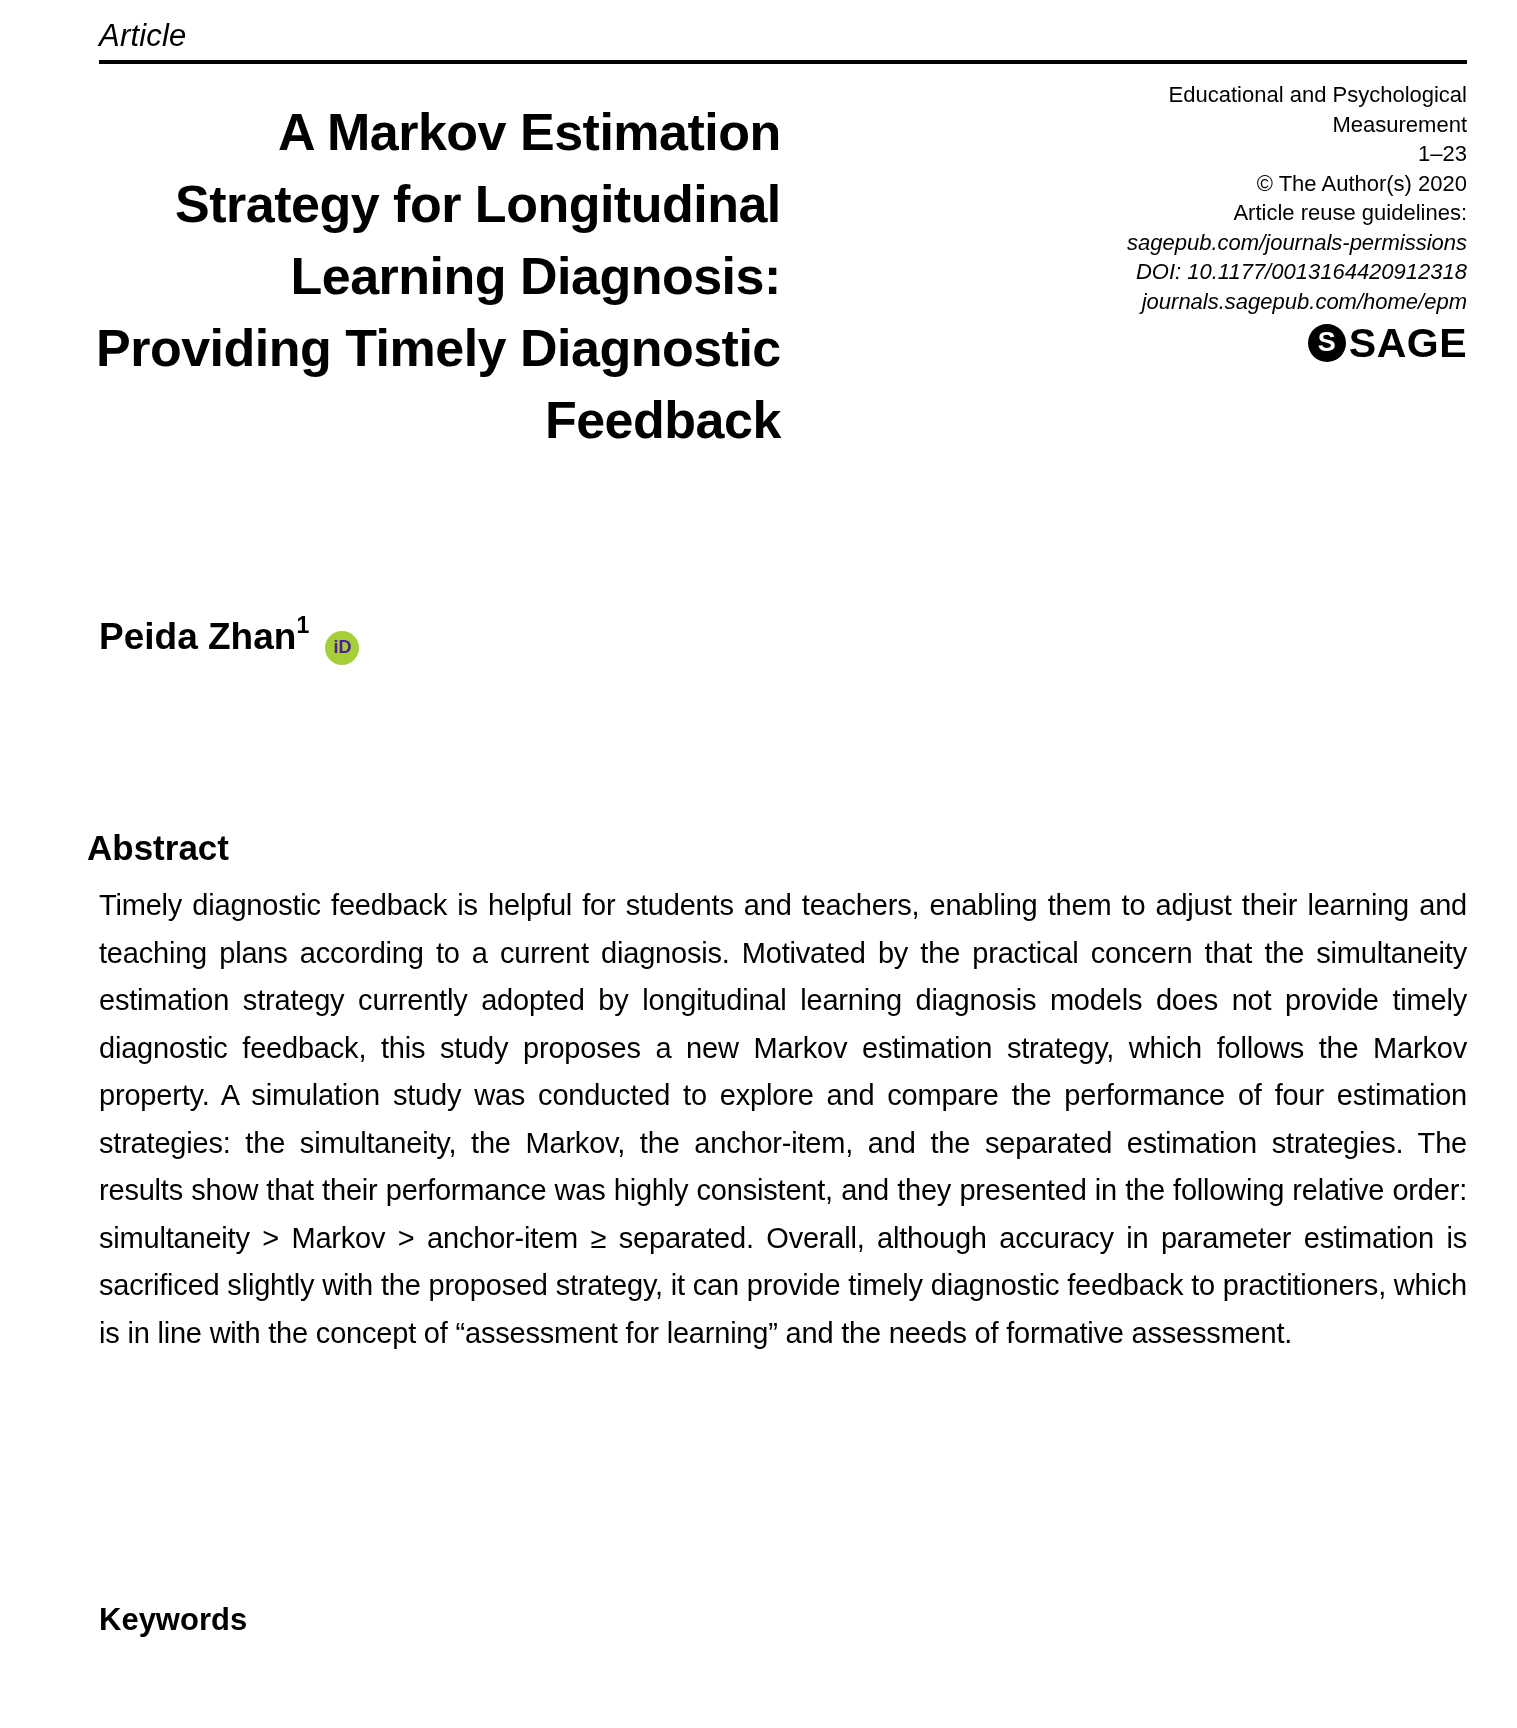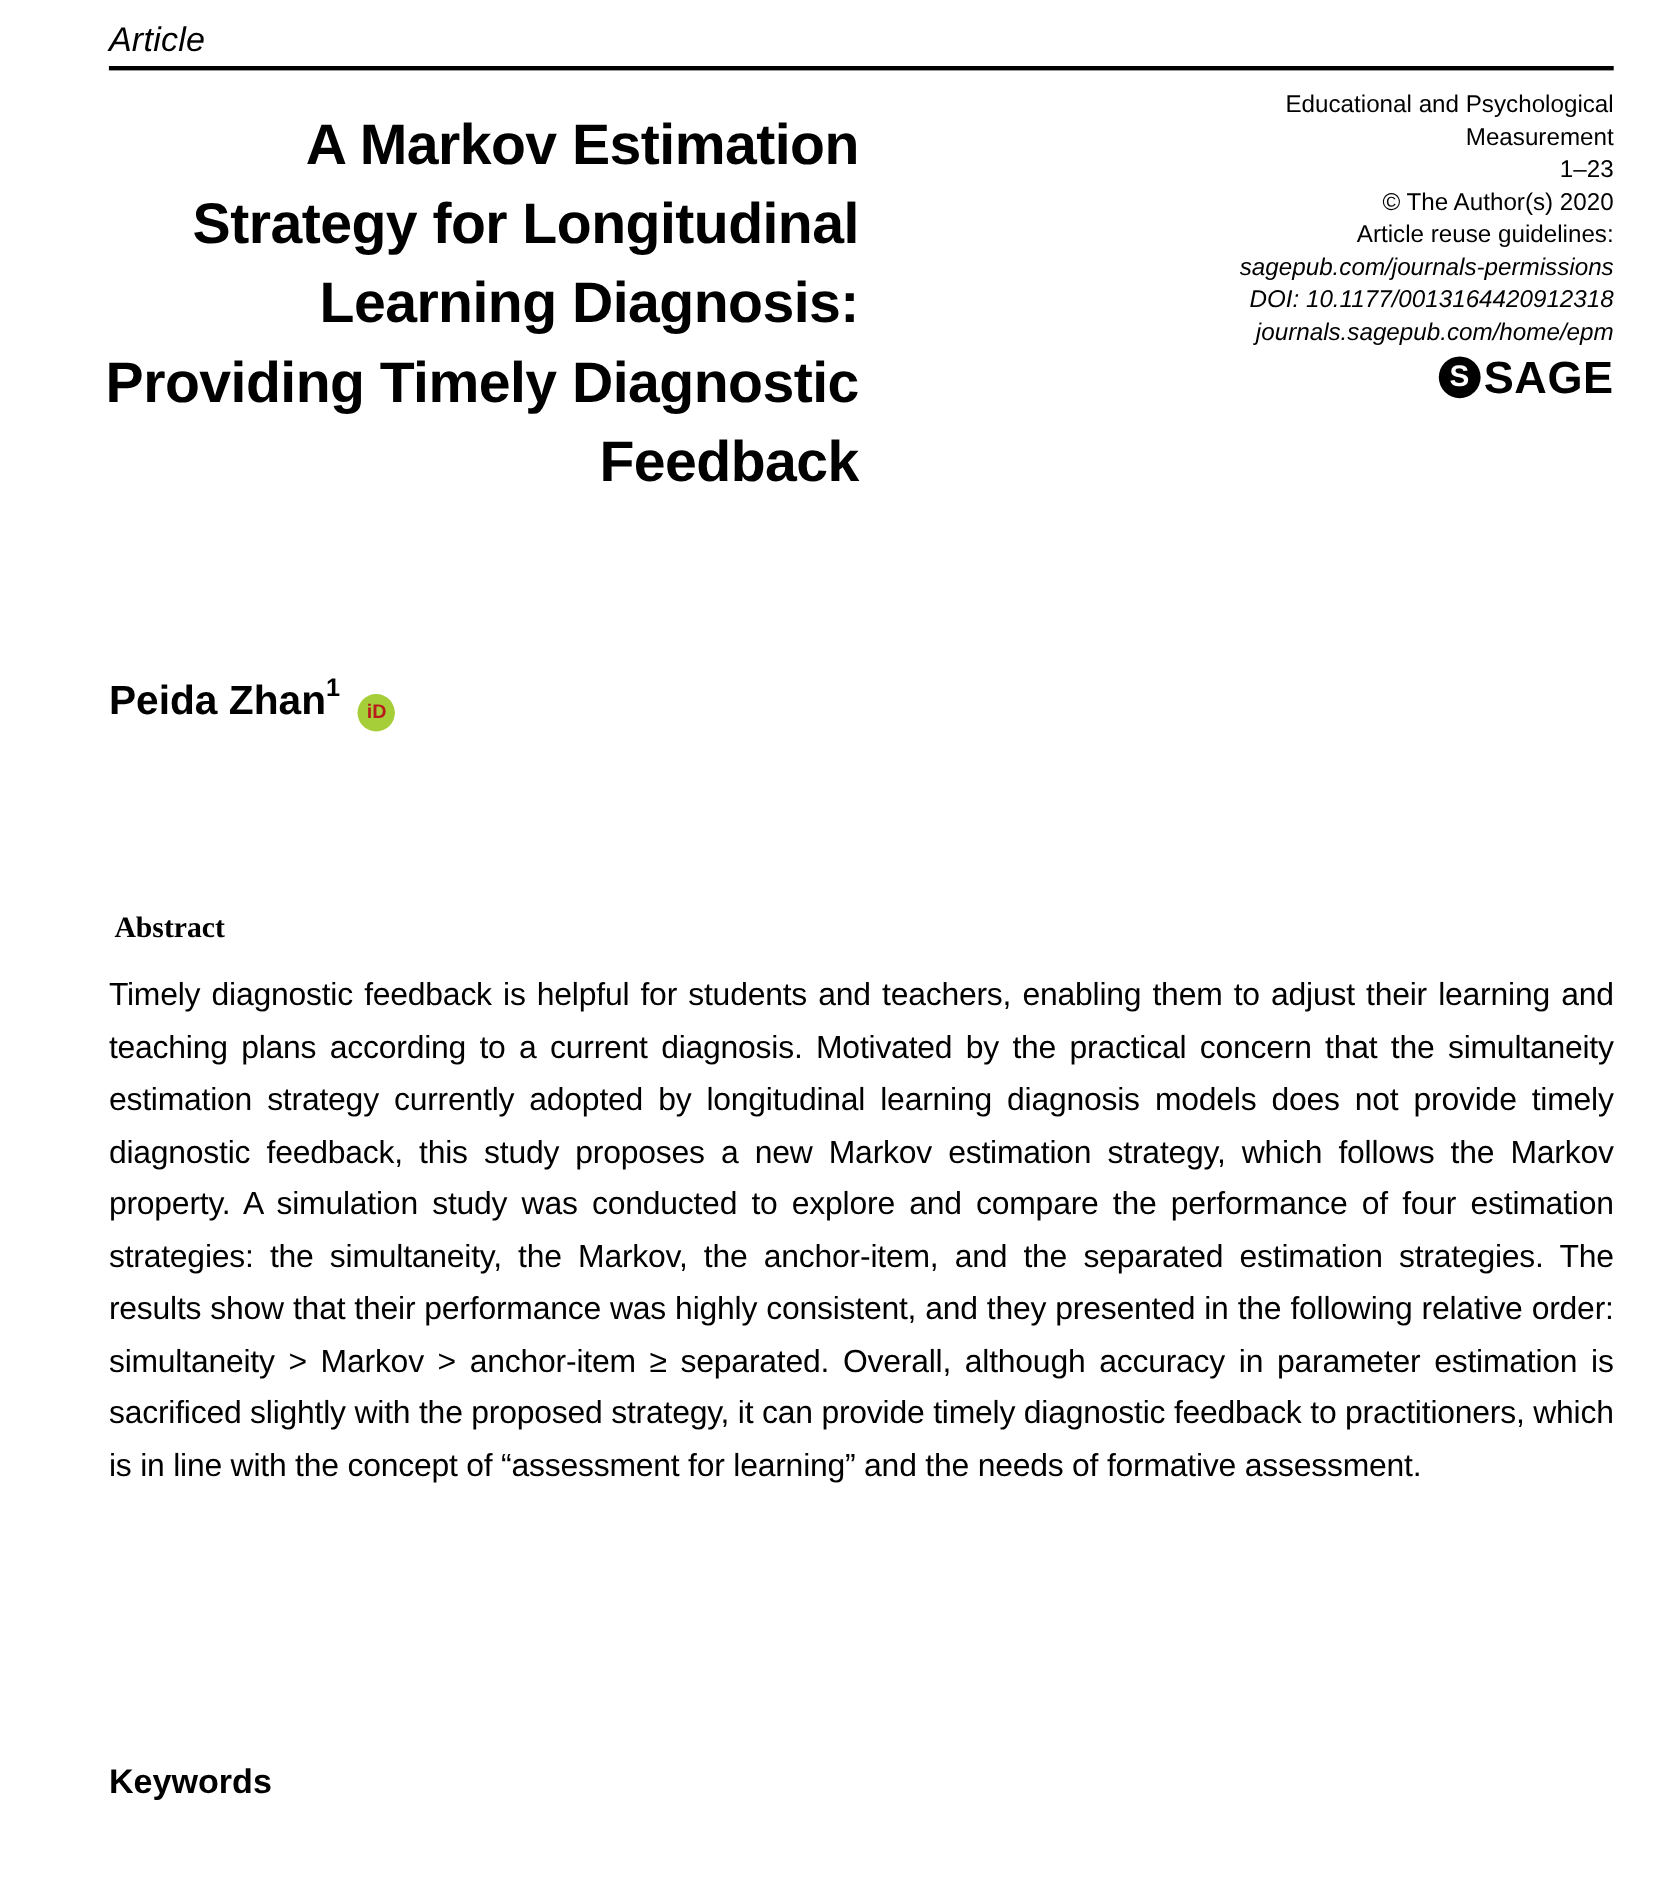--- a/index.html
+++ b/index.html
@@ -93,36 +93,35 @@
     font-weight: bold;
   }
   .orcid {
     display: inline-flex;
     align-items: center;
     justify-content: center;
     width: 34px;
     height: 34px;
     border-radius: 50%;
     background: #A6CE39;
-    color: #b91c1c;
+    color: #4c1d95;
     font-size: 18px;
     font-weight: bold;
     margin-left: 6px;
     vertical-align: -4px;
     cursor: pointer;
   }
 
   .abstract-heading {
     position: absolute;
     top: 828px;
-    left: 104px;
-    margin: 0;
-    font-size: 27px;
-    font-weight: bold;
-    font-family: Liberation Serif, serif;
+    left: 87px;
+    margin: 0;
+    font-size: 35px;
+    font-weight: bold;
   }
 
   .abstract-text {
     position: absolute;
     top: 882px;
     left: 99px;
     width: 1368px;
     margin: 0;
     font-size: 29px;
     line-height: 47.5px;

